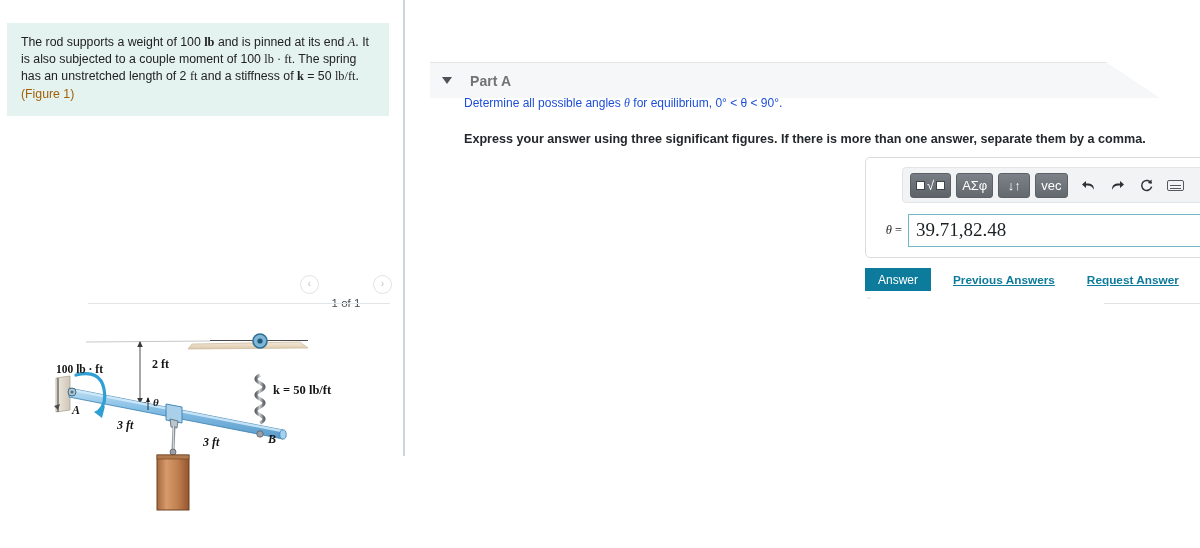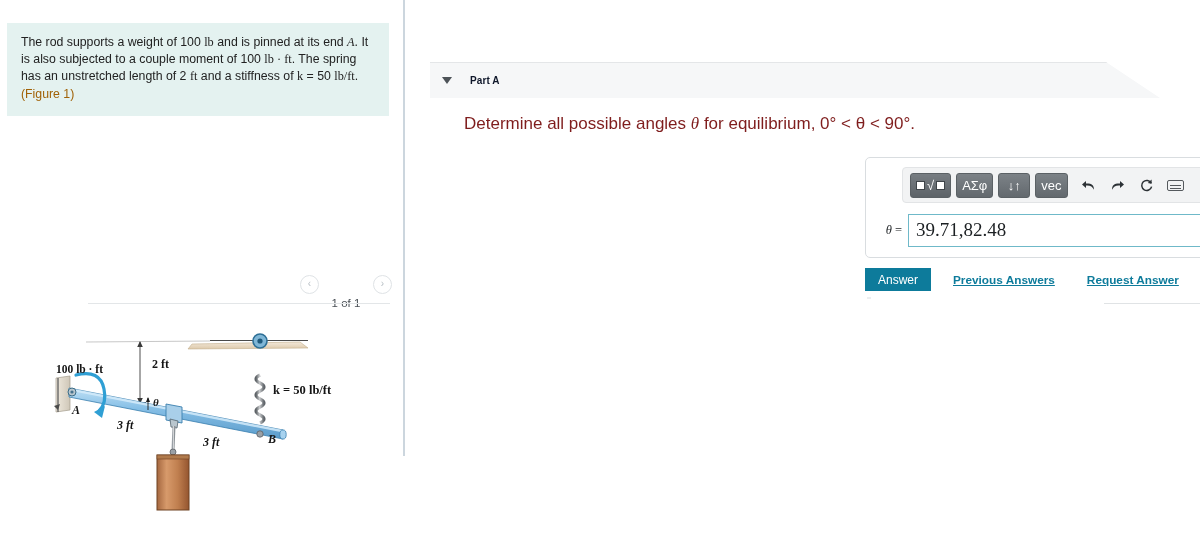--- a/index.html
+++ b/index.html
@@ -27,21 +27,21 @@
     position: absolute; left: 7px; top: 23px;
     width: 382px;
     padding: 11px 13px 13px 14px;
     background: #e4f2f0;
     color: #222222;
     font-size: 12.3px;
     line-height: 17.2px;
   }
   .problem-box .serif { font-family: "Liberation Serif", serif; text-align: right; }
   .mi { font-family: "Liberation Serif", serif; font-style: italic; }
-  .mb { font-family: "Liberation Serif", serif; font-weight: normal; }
+  .mb { font-family: "Liberation Serif", serif; font-weight: bold; }
   .figlink { color: #a16207; }
 
   .page-rule {
     position: absolute; left: 88px; top: 303px;
     width: 302px; height: 1px; background: #e3e6e8;
   }
   .pager {
     position: absolute; left: 300px; top: 272px;
     width: 92px; height: 24px;
     display: flex; align-items: center; justify-content: space-between;
@@ -70,27 +70,27 @@
     display: flex; align-items: center;
   }
   .caret {
     margin-left: 12px; width: 0; height: 0;
     border-left: 5.5px solid transparent;
     border-right: 5.5px solid transparent;
     border-top: 7px solid #4d5358;
   }
   .parta-title {
     margin-left: 18px;
-    font-size: 10px; font-weight: bold; color: #0f172a;
+    font-size: 14px; font-weight: bold; color: #737373;
     letter-spacing: .1px;
   }
 
   .prompt {
-    position: absolute; left: 60px; top: 114px;
-    font-size: 17px; color: #7f1d1d;
+    position: absolute; left: 60px; top: 96px;
+    font-size: 12px; color: #1d4ed8;
   }
   .instruction {
     position: absolute; left: 60px; top: 132px;
     font-size: 12.6px; font-weight: bold; color: #23282c;
   }
 
   .answer-card {
     position: absolute; left: 461px; top: 157px;
     width: 404px; height: 101px;
     background: #ffffff;
@@ -312,20 +312,21 @@
 
     <div class="parta-header">
       <div class="caret"></div>
       <div class="parta-title">Part A</div>
     </div>
 
     <div class="prompt">
       <span>Determine all possible angles </span><span class="mi">θ</span><span> for equilibrium, </span><span class="serif">0° &lt; θ &lt; 90°</span><span>.</span>
     </div>
 
+    <div class="instruction">Express your answer using three significant figures. If there is more than one answer, separate them by a comma.</div>
 
     <div class="answer-card">
 
       <div class="mathbar">
         <div class="mbtn tpl">
           <span class="tpl-inner">
             <span class="tpl-sq"></span>
             <span class="radical">√</span>
             <span class="tpl-sq"></span>
           </span>

